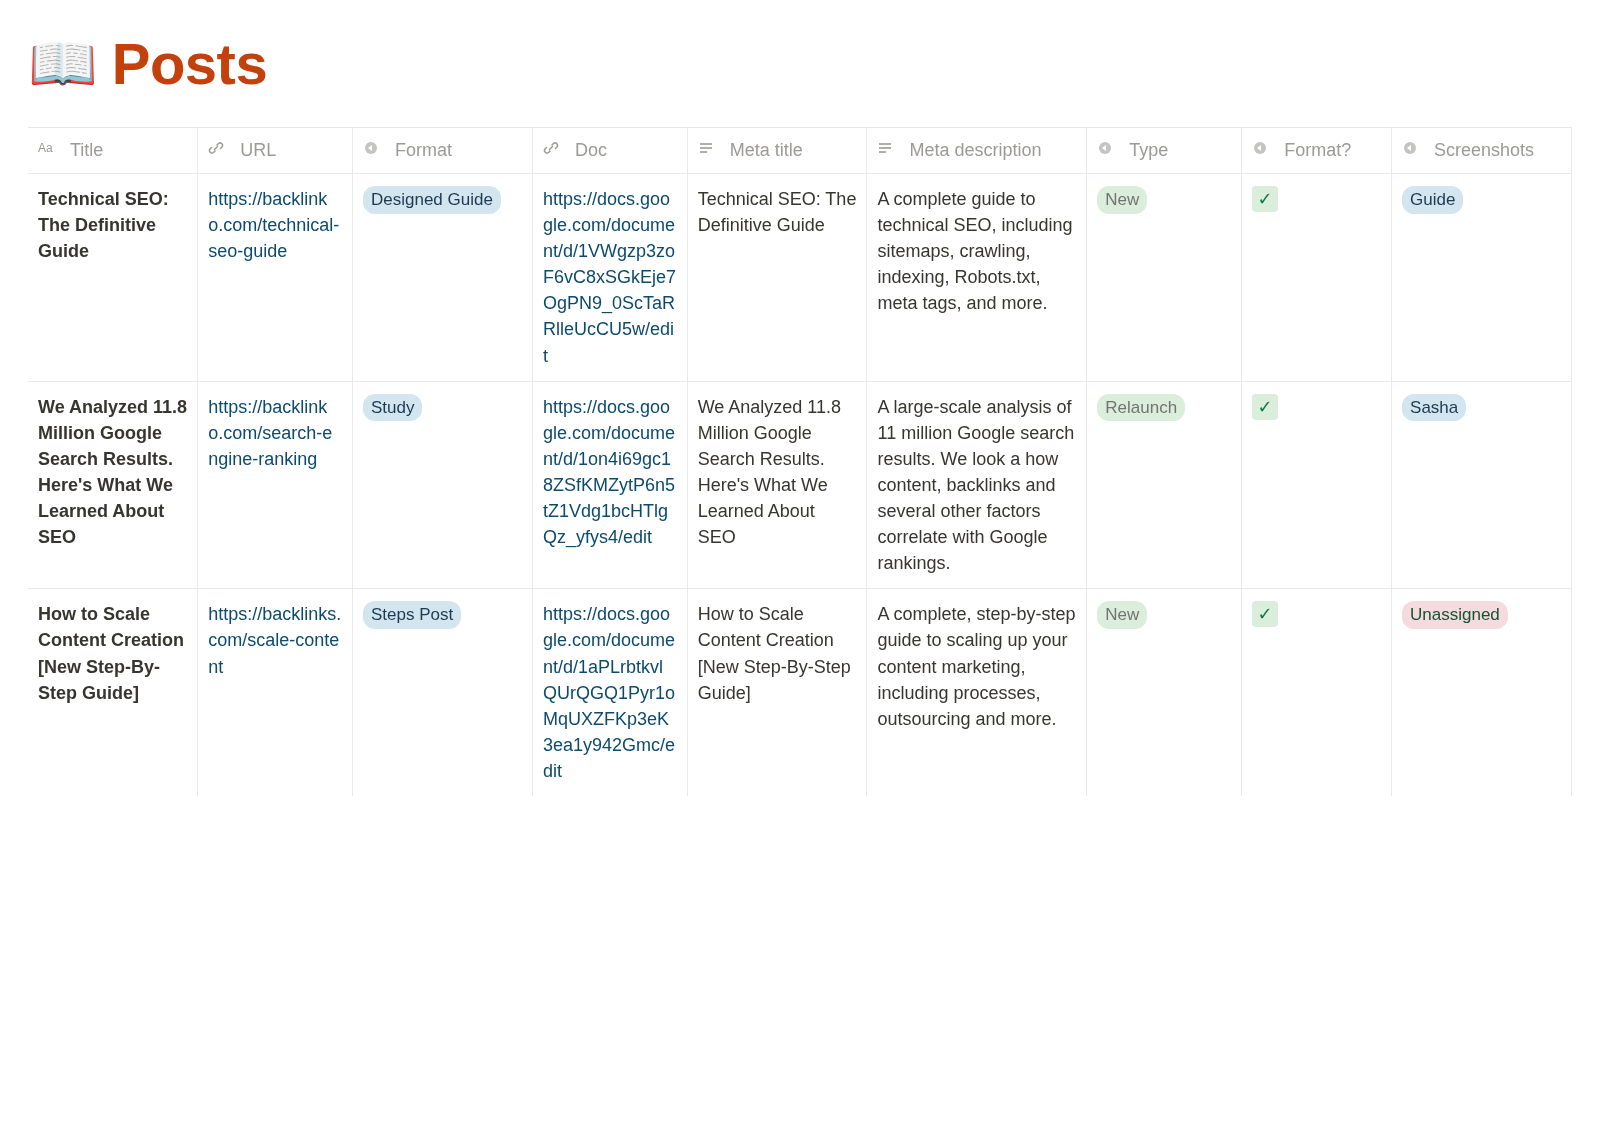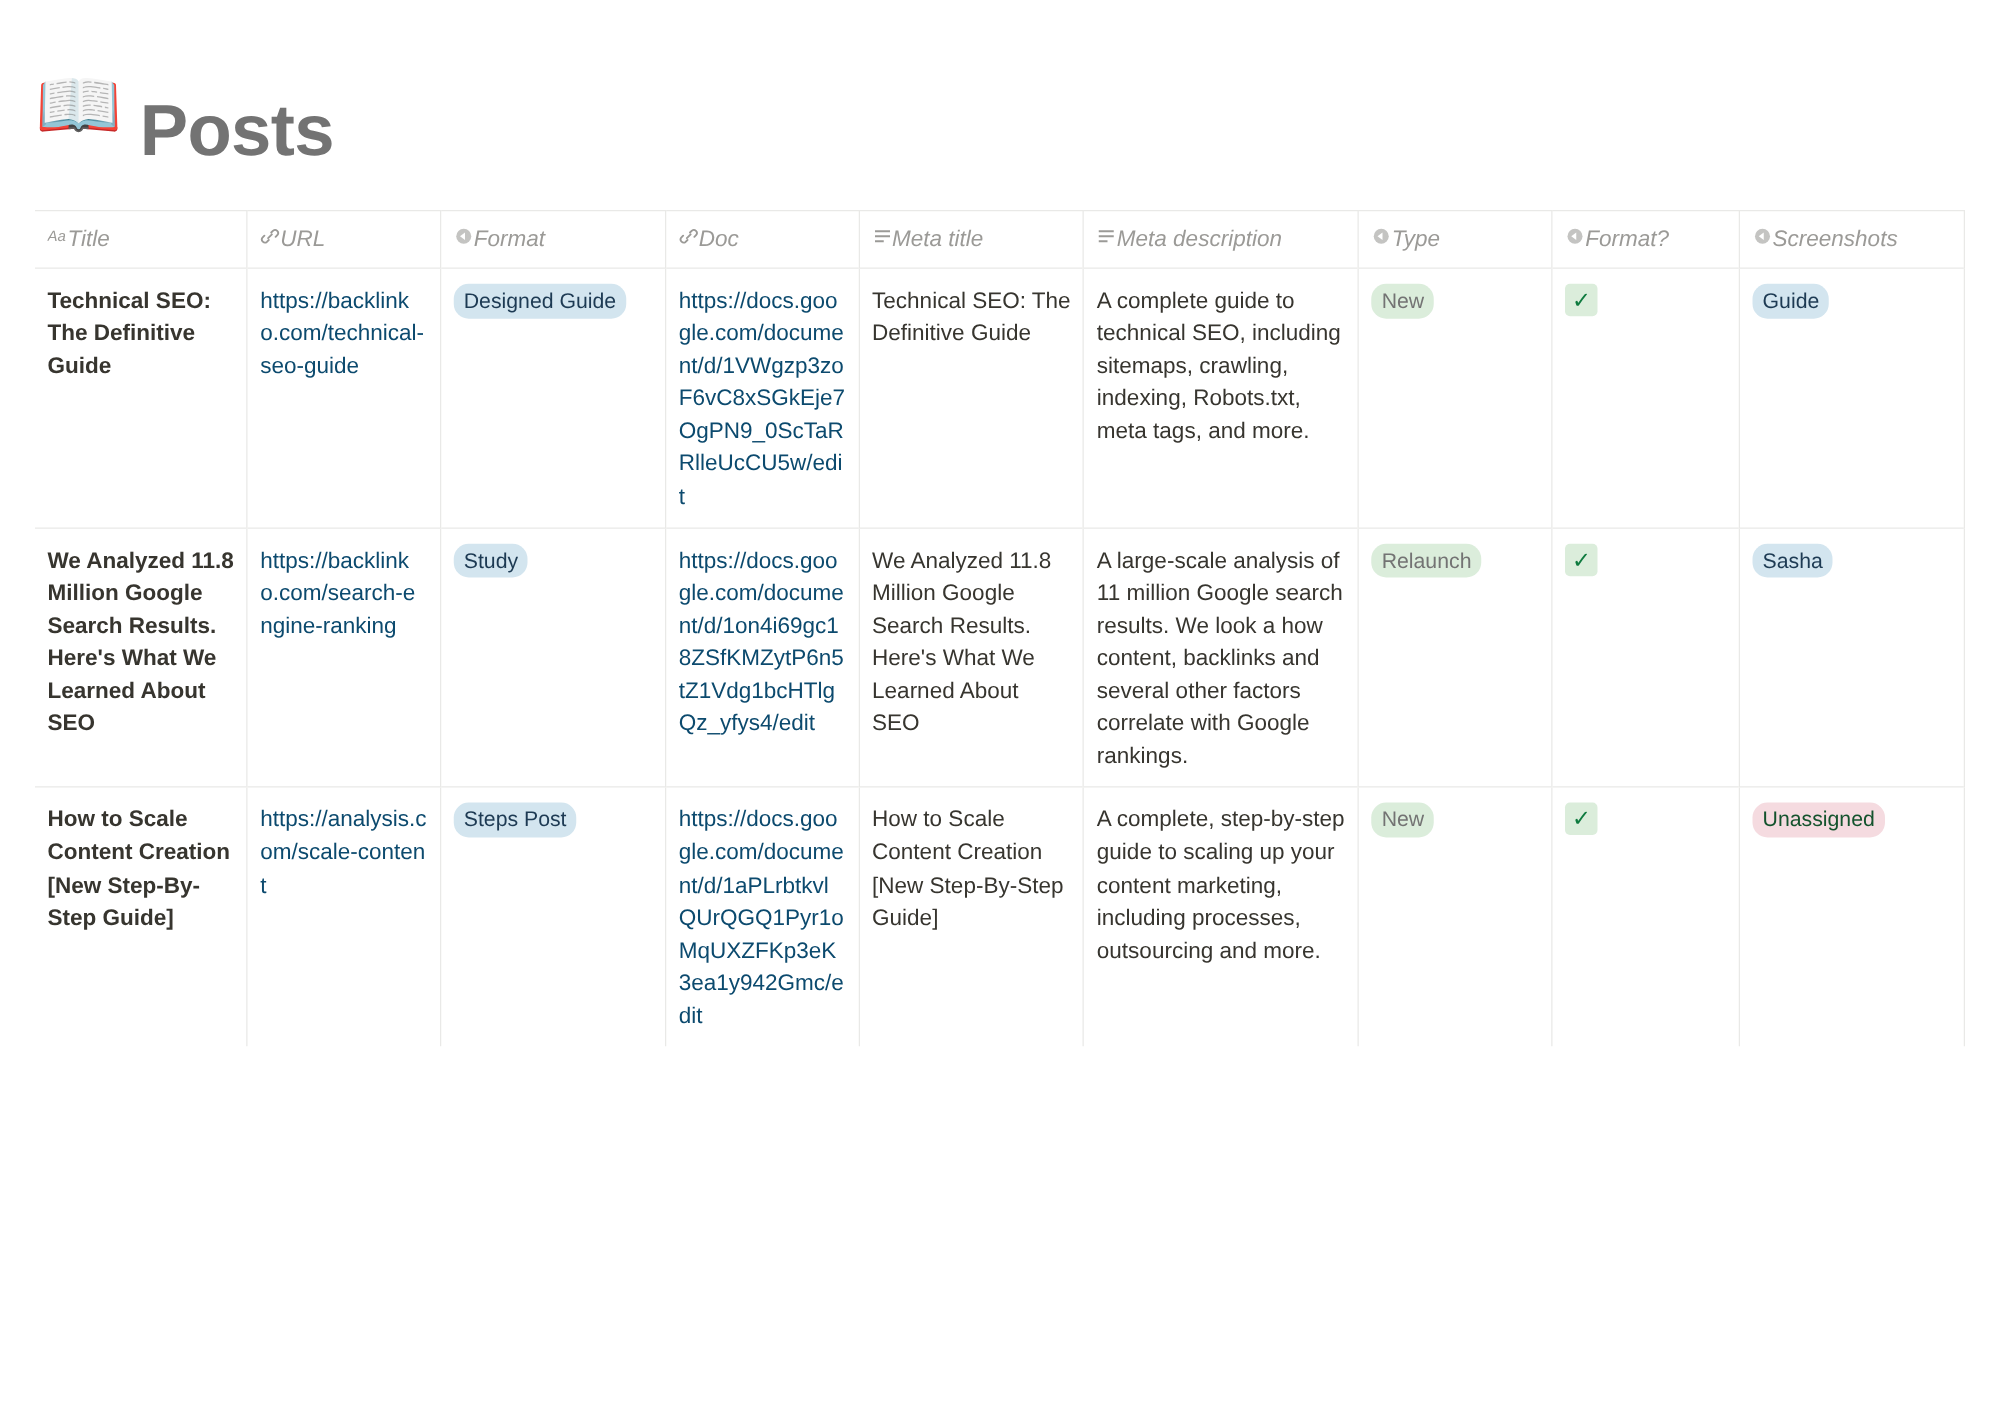--- a/index.html
+++ b/index.html
@@ -21,23 +21,22 @@
     gap: 14px;
     margin-bottom: 30px;
   }
   .title-emoji {
     font-size: 56px;
     line-height: 1;
   }
   .page-title {
     font-size: 58px;
     font-weight: 700;
-    color: #737373;
+    color: #c2410c;
     letter-spacing: -0.5px;
-    margin-top: 41px;
   }
   .view-row {
     display: flex;
     align-items: center;
     gap: 8px;
     margin-bottom: 16px;
     cursor: pointer;
   }
   .view-icon svg { display:block; }
   .view-label {
@@ -57,21 +56,21 @@
     vertical-align: top;
     text-align: left;
   }
   .table th:first-child, .table td:first-child { border-left: none; }
   .table th {
     font-weight: 500;
     color: #9b9a97;
     font-size: 18px;
     white-space: nowrap;
   }
-  .th-inner { display:flex; align-items:center; gap:0;font-style:italic; }
+  .th-inner { display:flex; align-items:center; gap:16px; }
   .th-inner svg { flex-shrink:0; }
   .table td {
     font-size: 18px;
     line-height: 1.45;
     color: #37352f;
   }
   .col-title   { width: 170px; }
   .col-url     { width: 155px; }
   .col-format  { width: 180px; }
   .col-doc     { width: 155px; }
@@ -243,21 +242,21 @@
         <td class="doc-cell">https://docs.google.com/document/d/1on4i69gc18ZSfKMZytP6n5tZ1Vdg1bcHTlgQz_yfys4/edit</td>
         <td class="break-word">We Analyzed 11.8 Million Google Search Results. Here's What We Learned About SEO</td>
         <td class="break-word">A large-scale analysis of 11 million Google search results. We look a how content, backlinks and several other factors correlate with Google rankings.</td>
         <td><span class="tag tag-green">Relaunch</span></td>
         <td><span class="check">✓</span></td>
         <td><span class="tag tag-blue">Sasha</span></td>
       </tr>
 
       <tr>
         <td class="title-cell break-word">How to Scale Content Creation [New Step-By-Step Guide]</td>
-        <td class="url-cell">https://analysis.com/scale-content</td>
+        <td class="url-cell">https://backlinks.com/scale-content</td>
         <td><span class="tag tag-blue">Steps Post</span></td>
         <td class="doc-cell">https://docs.google.com/document/d/1aPLrbtkvlQUrQGQ1Pyr1oMqUXZFKp3eK3ea1y942Gmc/edit</td>
         <td class="break-word">How to Scale Content Creation [New Step-By-Step Guide]</td>
         <td class="break-word">A complete, step-by-step guide to scaling up your content marketing, including processes, outsourcing and more.</td>
         <td><span class="tag tag-green">New</span></td>
         <td><span class="check">✓</span></td>
         <td><span class="tag tag-pink">Unassigned</span></td>
       </tr>
 
     </tbody>

